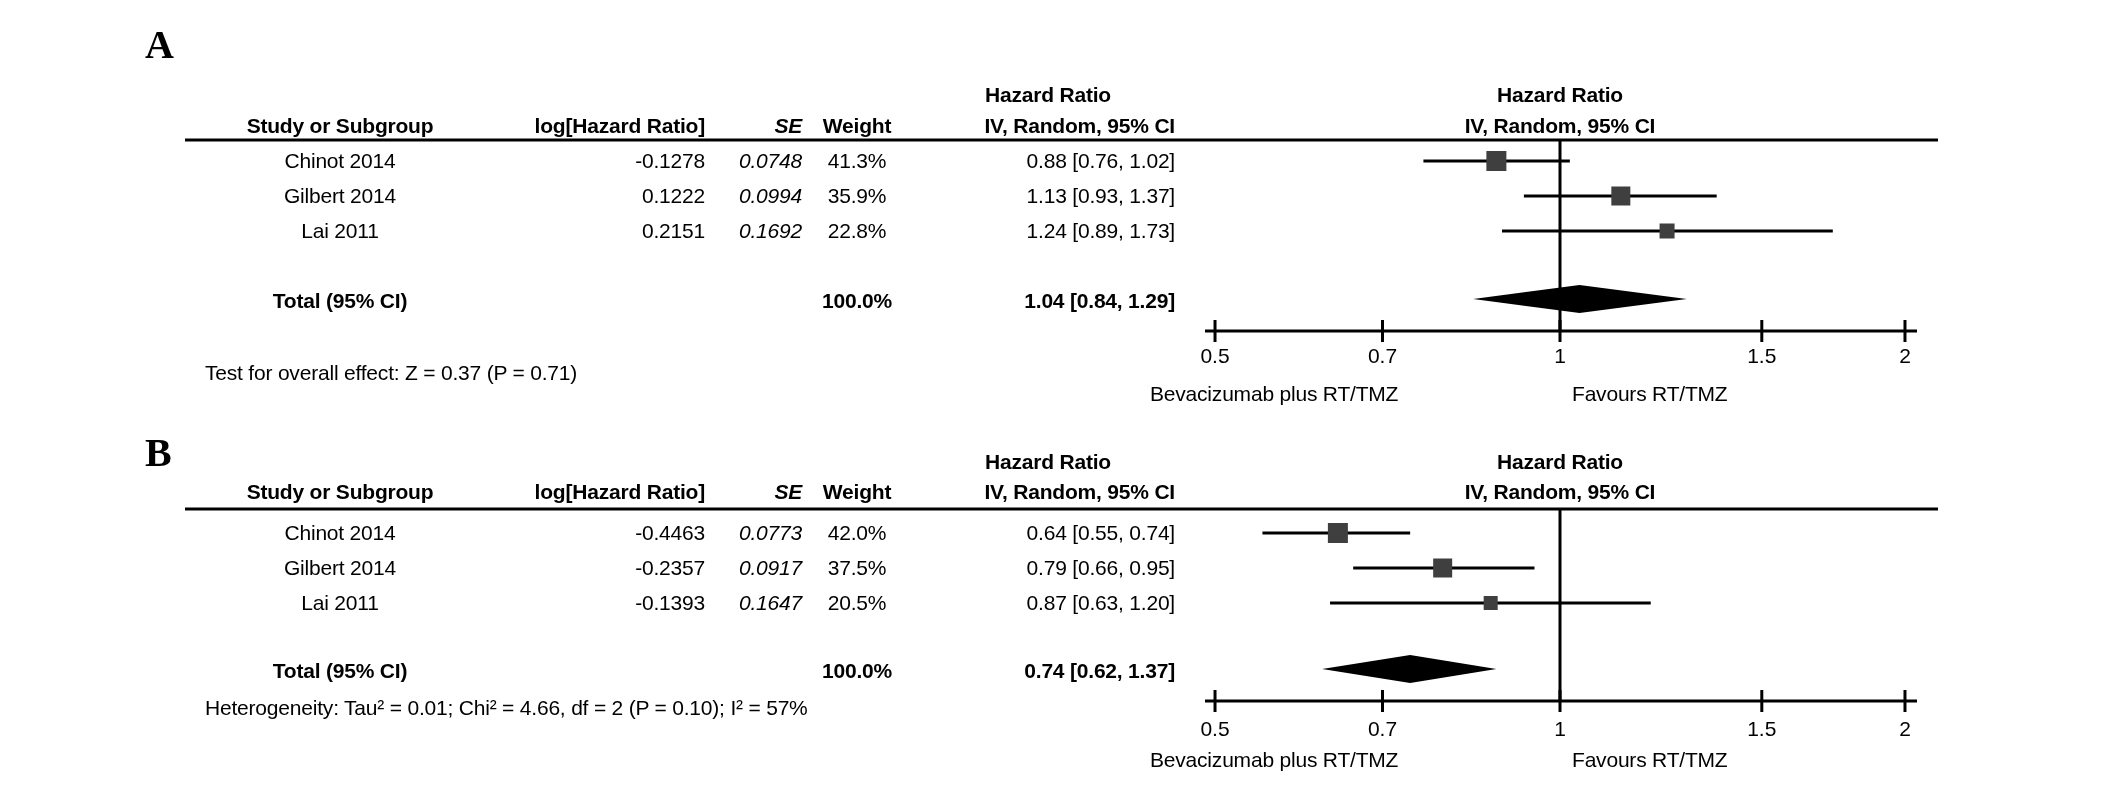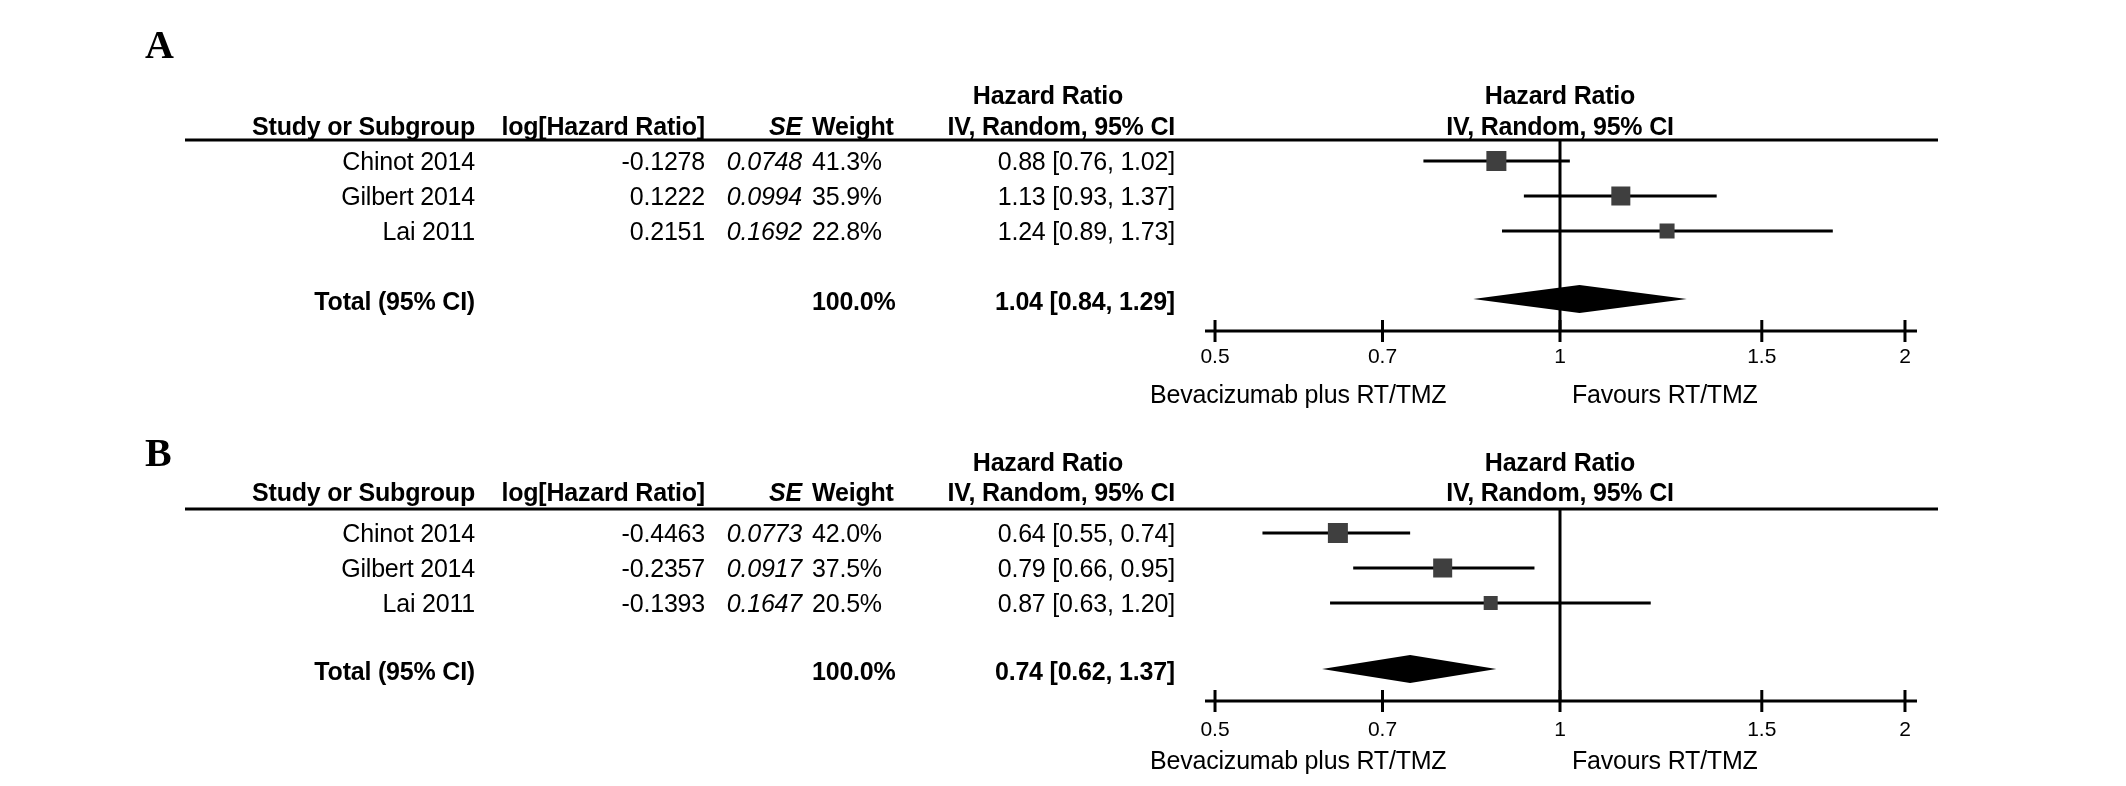--- a/index.html
+++ b/index.html
@@ -16,26 +16,26 @@
   .panel-letter{
     left:145px;width:60px;
     font-family:"Liberation Serif",serif;
     font-weight:bold;font-size:40px;line-height:44px;
   }
   .panel-title{
     left:230px;
     font-size:34px;line-height:40px;color:#1f1f1f;
     letter-spacing:0.5px;
   }
-  .t{font-size:25px;line-height:26px;letter-spacing:-0.2px;}
+  .t{font-size:21px;line-height:26px;letter-spacing:-0.2px;}
   .b{font-weight:bold;}
-  .col-study{left:205px;width:270px;text-align:right;}
+  .col-study{left:205px;width:270px;text-align:center;}
   .col-loghr{left:480px;width:225px;text-align:right;}
   .col-se{left:712px;width:90px;text-align:right;font-style:italic;}
-  .col-weight{left:812px;width:90px;text-align:left;}
+  .col-weight{left:812px;width:90px;text-align:center;}
   .col-ci{left:940px;width:235px;text-align:right;}
   .table-ghdr{left:948px;width:200px;text-align:center;}
   .plot-ghdr{left:1360px;width:400px;text-align:center;}
   .note{left:205px;}
   .fav-left{left:1150px;width:400px;}
   .fav-right{left:1572px;}
 </style>
 </head>
 <body>
 
@@ -110,20 +110,21 @@
   <div class="abs t col-study" style="top:218px">Lai 2011</div>
   <div class="abs t col-loghr" style="top:218px">0.2151</div>
   <div class="abs t col-se" style="top:218px">0.1692</div>
   <div class="abs t col-weight" style="top:218px">22.8%</div>
   <div class="abs t col-ci" style="top:218px">1.24 [0.89, 1.73]</div>
 
   <div class="abs t b col-study" style="top:288px">Total (95% CI)</div>
   <div class="abs t b col-weight" style="top:288px">100.0%</div>
   <div class="abs t b col-ci" style="top:288px">1.04 [0.84, 1.29]</div>
 
+  <div class="abs t note" style="top:360px">Test for overall effect: Z = 0.37 (P = 0.71)</div>
 
   <div class="abs t fav-left" style="top:381px">Bevacizumab plus RT/TMZ</div>
   <div class="abs t fav-right" style="top:381px">Favours RT/TMZ</div>
 
   <div class="abs panel-letter" style="top:431px">B</div>
 
   <div class="abs t b table-ghdr" style="top:449px">Hazard Ratio</div>
   <div class="abs t b plot-ghdr" style="top:449px">Hazard Ratio</div>
 
   <div class="abs t b col-study" style="top:479px">Study or Subgroup</div>
@@ -148,16 +149,17 @@
   <div class="abs t col-study" style="top:590px">Lai 2011</div>
   <div class="abs t col-loghr" style="top:590px">-0.1393</div>
   <div class="abs t col-se" style="top:590px">0.1647</div>
   <div class="abs t col-weight" style="top:590px">20.5%</div>
   <div class="abs t col-ci" style="top:590px">0.87 [0.63, 1.20]</div>
 
   <div class="abs t b col-study" style="top:658px">Total (95% CI)</div>
   <div class="abs t b col-weight" style="top:658px">100.0%</div>
   <div class="abs t b col-ci" style="top:658px">0.74 [0.62, 1.37]</div>
 
+  <div class="abs t note" style="top:695px">Heterogeneity: Tau² = 0.01; Chi² = 4.66, df = 2 (P = 0.10); I² = 57%</div>
 
   <div class="abs t fav-left" style="top:747px">Bevacizumab plus RT/TMZ</div>
   <div class="abs t fav-right" style="top:747px">Favours RT/TMZ</div>
 </div>
 
 </body></html>

